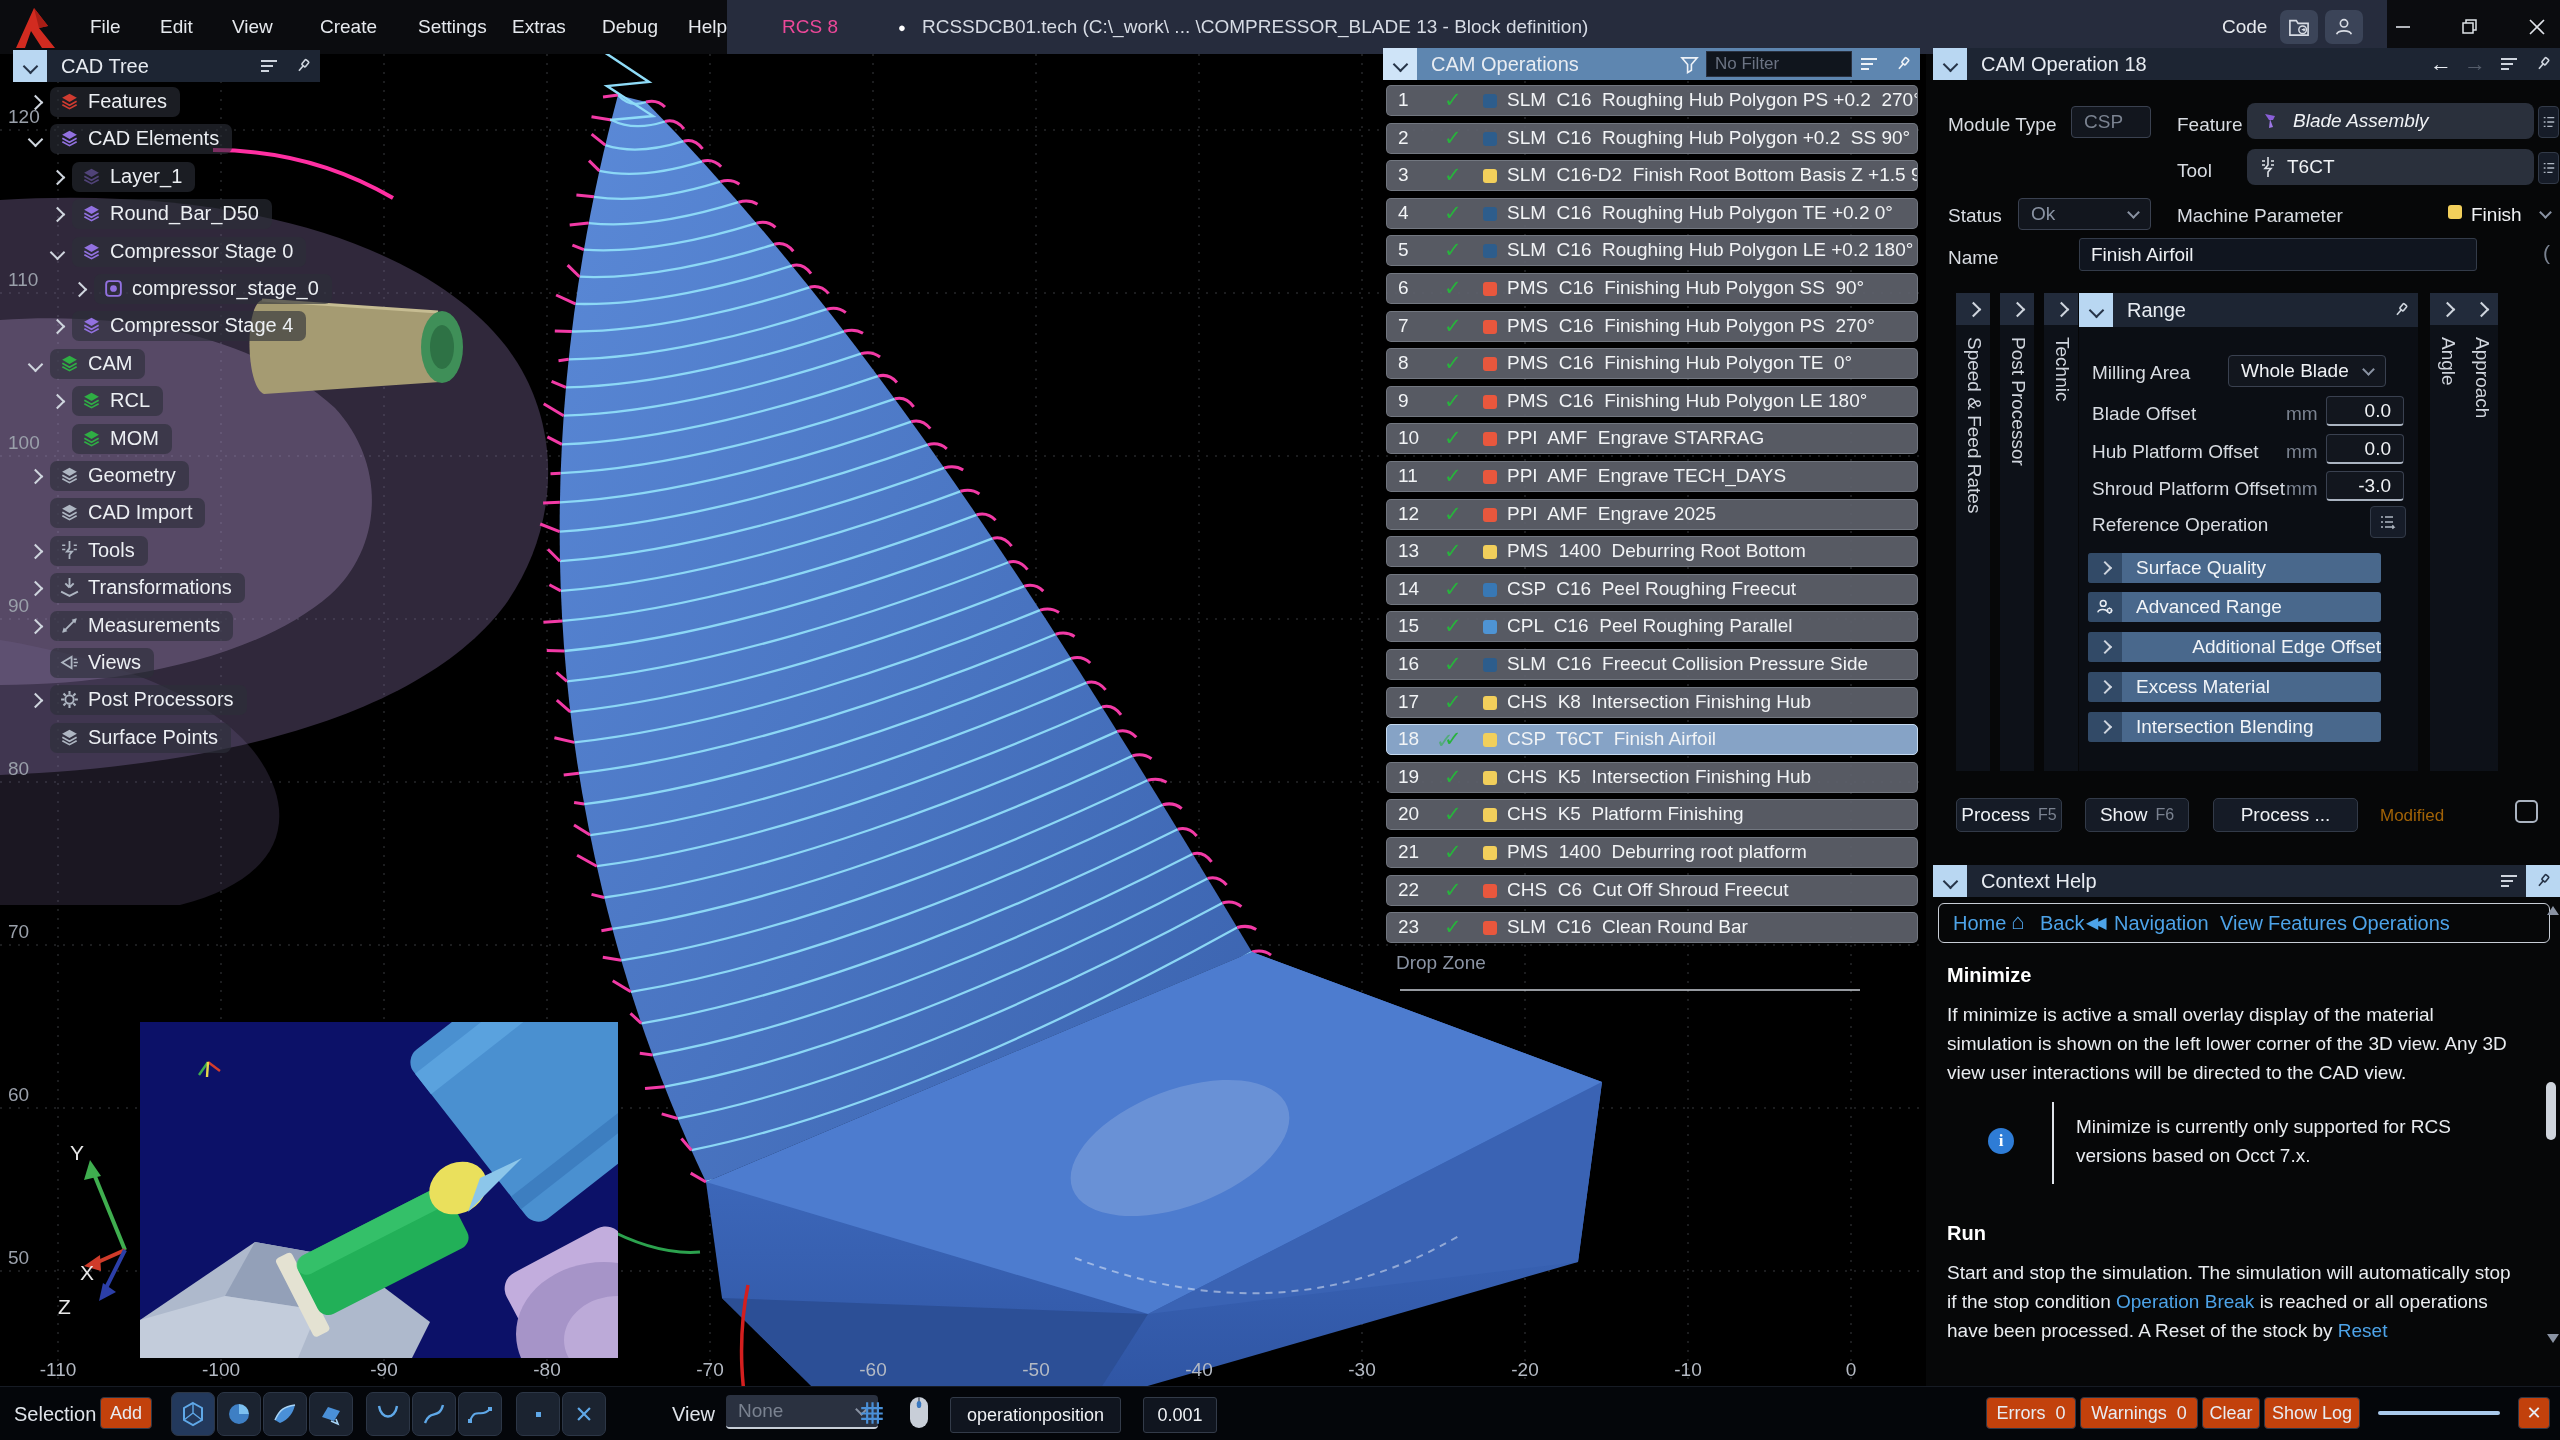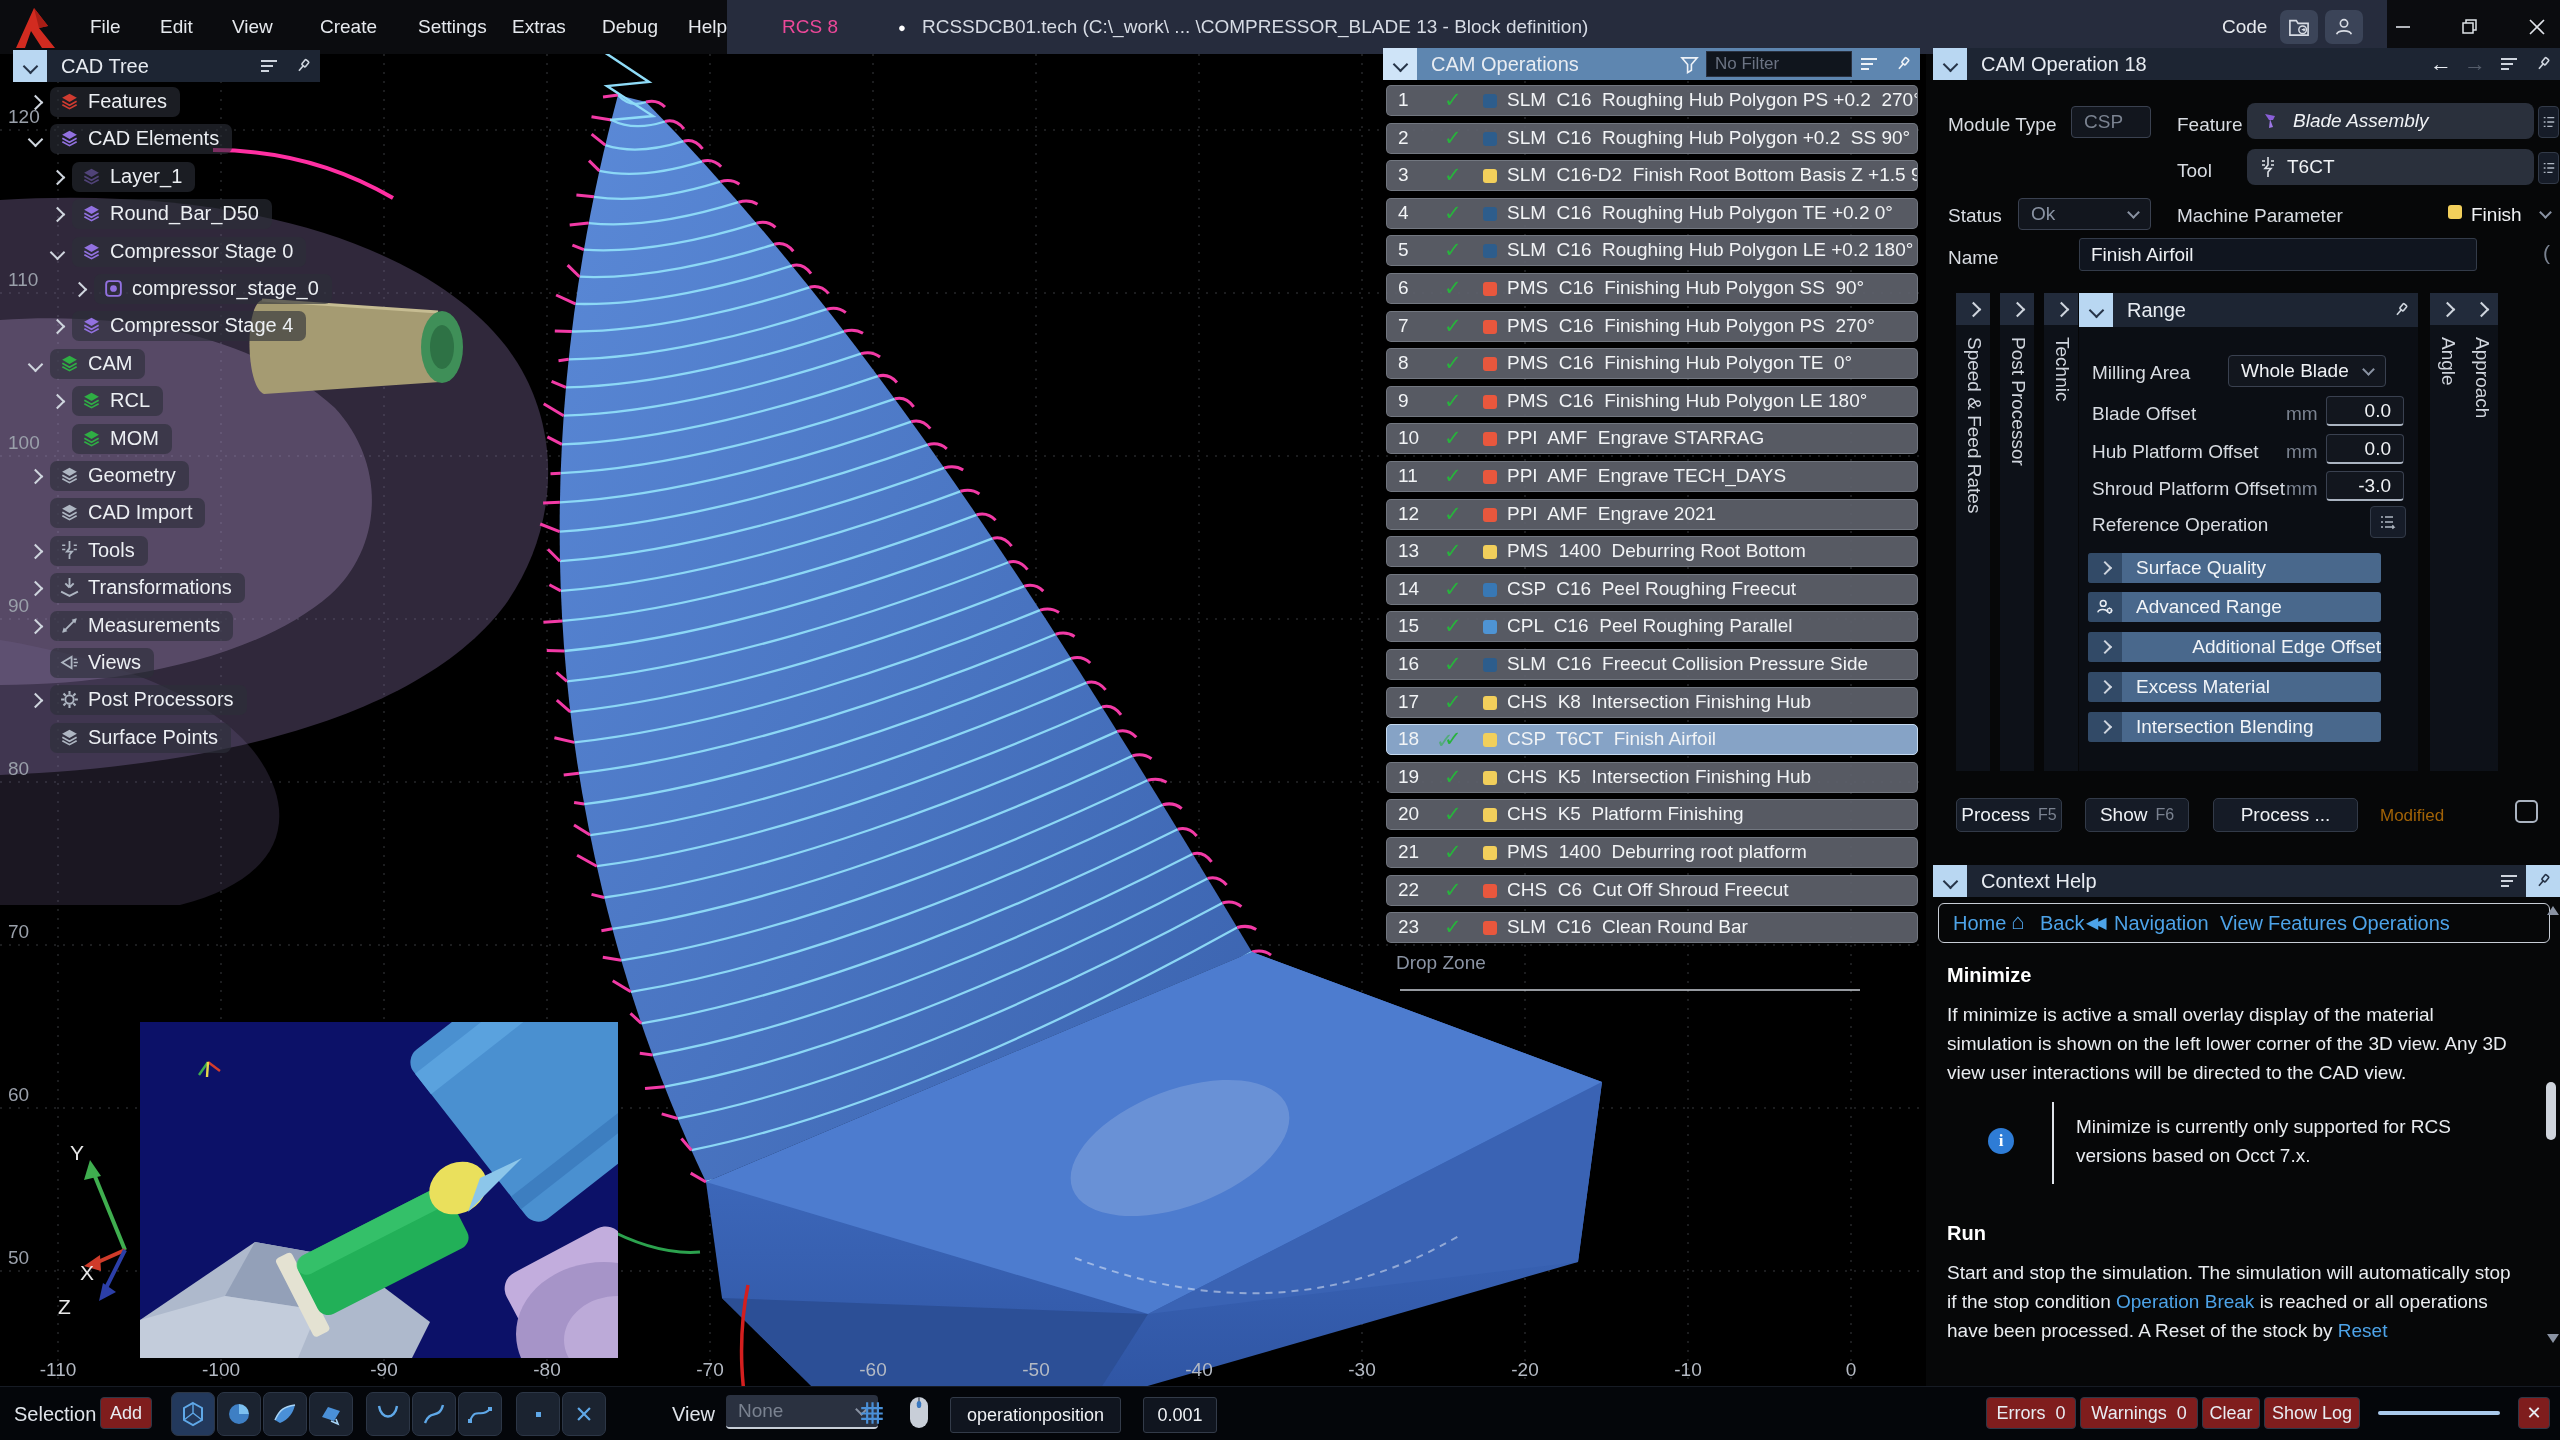--- a/index.html
+++ b/index.html
@@ -53,21 +53,21 @@
   .act-btn{position:absolute;height:34px;background:#151b26;border:1px solid #323a48;border-radius:5px;
            display:flex;align-items:center;justify-content:center;gap:8px;font-size:19px;color:#eef1f5;box-sizing:border-box;}
   .act-btn .fk{color:#7a8290;font-size:16px;}
   .help-txt{position:absolute;font-size:19px;line-height:29px;color:#e9ecf0;}
   .help-h{position:absolute;font-size:20px;font-weight:bold;color:#fff;}
   .hlink{color:#4da3e8;}
   
   #statusbar{position:absolute;left:0;top:1386px;width:2560px;height:54px;background:#04060a;border-top:1px solid #161b24;box-sizing:border-box;}
   .sb-ic{position:absolute;top:5px;width:44px;height:44px;background:#1b2330;border:1px solid #2c3646;border-radius:7px;
          display:flex;align-items:center;justify-content:center;box-sizing:border-box;}
-  .sb-btn{position:absolute;top:10px;height:32px;background:#7f1d1d;border:1px solid #2e3747;border-radius:4px;
+  .sb-btn{position:absolute;top:10px;height:32px;background:#c2410c;border:1px solid #2e3747;border-radius:4px;
           display:flex;align-items:center;justify-content:center;gap:10px;font-size:18px;color:#e8ecf2;box-sizing:border-box;}
   input{font-family:"Liberation Sans","DejaVu Sans",sans-serif;outline:none;}
   .in-dark{background:#10151f;border:1px solid #333b49;border-radius:3px;color:#f0f2f5;}
   ::placeholder{color:#6b7librar3;}
   ::placeholder{color:#6b7383;}
 </style>
 </head>
 <body>
 
 <div id="app">
@@ -713,21 +713,21 @@
       <div class="oprow" style="top:461px;">
     <span class="num">11</span>
         <span class="chk">✓</span>
     <span class="sq" style="background:#e8573d;"></span>
     <span class="txt">PPI  AMF  Engrave TECH_DAYS</span>
       </div>
       <div class="oprow" style="top:499px;">
     <span class="num">12</span>
         <span class="chk">✓</span>
     <span class="sq" style="background:#e8573d;"></span>
-    <span class="txt">PPI  AMF  Engrave 2021</span>
+    <span class="txt">PPI  AMF  Engrave 2025</span>
       </div>
       <div class="oprow" style="top:536px;">
     <span class="num">13</span>
         <span class="chk">✓</span>
     <span class="sq" style="background:#f2cf5b;"></span>
     <span class="txt">PMS  1400  Deburring Root Bottom</span>
       </div>
       <div class="oprow" style="top:574px;">
     <span class="num">14</span>
         <span class="chk">✓</span>

